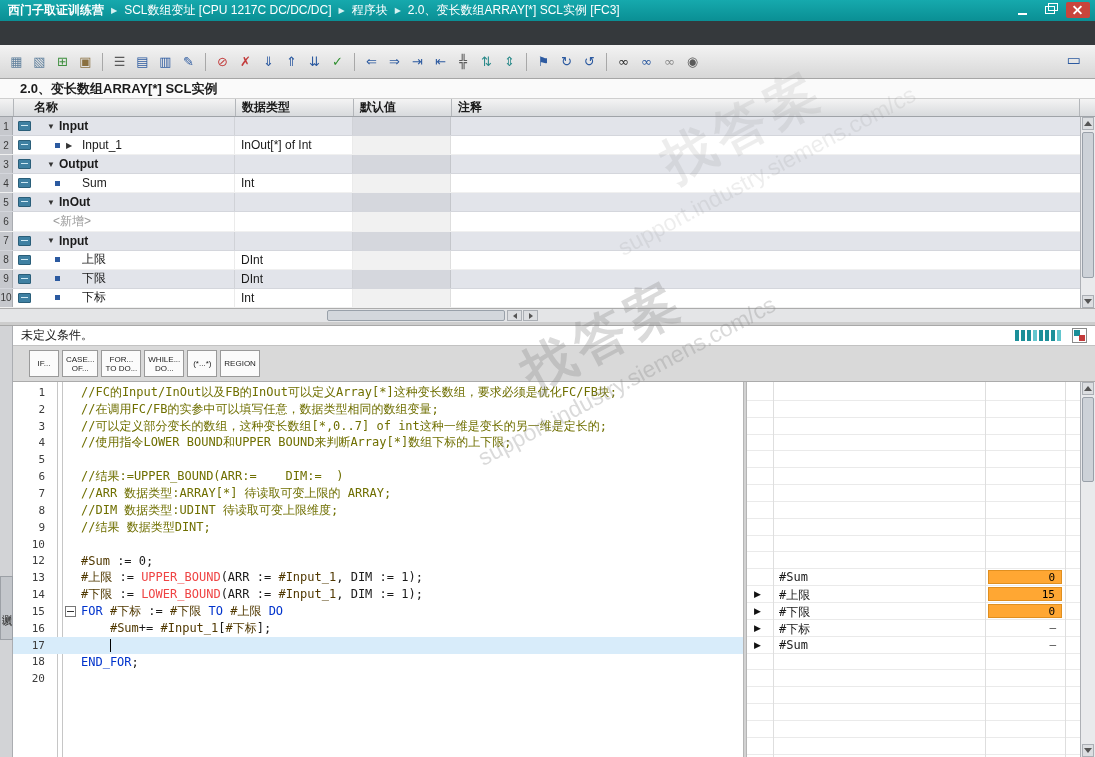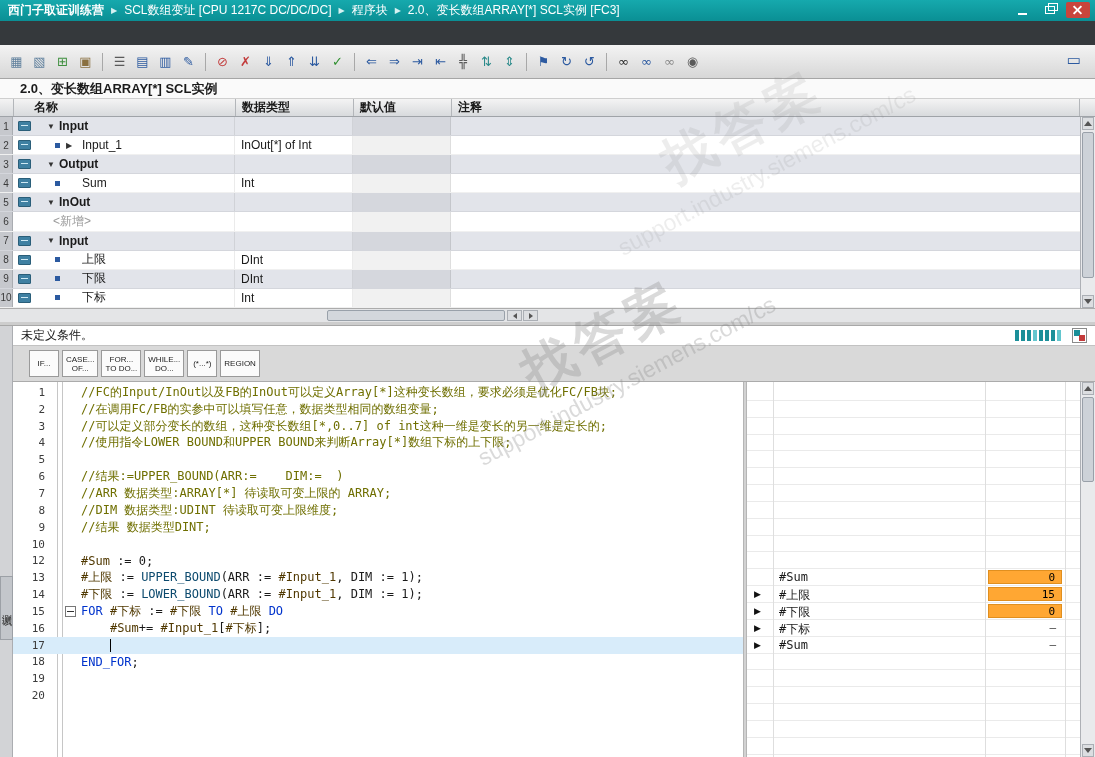--- a/index.html
+++ b/index.html
@@ -118,21 +118,21 @@
   .code-row{display:flex;height:16.85px;align-items:center;font-family:"DejaVu Sans Mono","Liberation Mono",monospace;font-size:12px;}
   .code-row.cur{background:#D8ECFA;}
   .ln{width:38px;flex:none;box-sizing:border-box;padding-right:6px;text-align:right;font-size:11px;color:#3C3C3C;}
   .fold{width:16px;margin-left:14px;flex:none;display:flex;align-items:center;}
   .foldbox{width:9px;height:9px;border:1px solid #777;background:#fff;position:relative;box-sizing:content-box;}
   .foldbox::after{content:"";position:absolute;left:1px;right:1px;top:4px;height:1px;background:#333;}
   .code{white-space:pre;flex:1;color:#1A1A1A;}
   .seg-cm{color:#6F6F00;}
   .seg-kw{color:#0033CC;}
   .seg-var{color:#503800;}
-  .seg-fn{color:#0c4a6e;text-align:center;}
+  .seg-fn{color:#ef4444;text-align:center;}
   .seg-num{color:#1A1A1A;}
   .seg-pl{color:#1A1A1A;}
   .caret{display:inline-block;width:1px;height:13px;background:#000;vertical-align:middle;}
   .editor-divider{position:absolute;left:730px;top:0;width:4px;height:100%;background:#D2D2D2;border-left:1px solid #B5B5B5;
                   border-right:1px solid #B5B5B5;box-sizing:border-box;cursor:col-resize;}
   .watch-pane{position:absolute;left:734px;right:0;top:0;height:100%;background-color:#fff;
               background-image:repeating-linear-gradient(to bottom,transparent 0 15.85px,#EAEAEA 15.85px 16.85px);
               background-position:0 2px;}
   .wp-vline{position:absolute;top:0;bottom:0;width:1px;background:#DEDEDE;}
   .v1{left:26px;}
@@ -503,25 +503,20 @@
               <span class="ln">17</span>
               <span class="fold"></span>
               <span class="code"><span class="seg-pl">    </span><span class="caret"></span></span>
             </div>
             <div class="code-row">
               <span class="ln">18</span>
               <span class="fold"></span>
               <span class="code"><span class="seg-kw">END_FOR</span><span class="seg-pl">;</span></span>
             </div>
             <div class="code-row">
-              <span class="ln">19</span>
-              <span class="fold"></span>
-              <span class="code"></span>
-            </div>
-            <div class="code-row">
               <span class="ln">20</span>
               <span class="fold"></span>
               <span class="code"></span>
             </div>
           </div>
       </div>
       <div class="editor-divider"></div>
       <div class="watch-pane">
         <div class="wp-vline v1"></div>
         <div class="wp-vline v2"></div>

